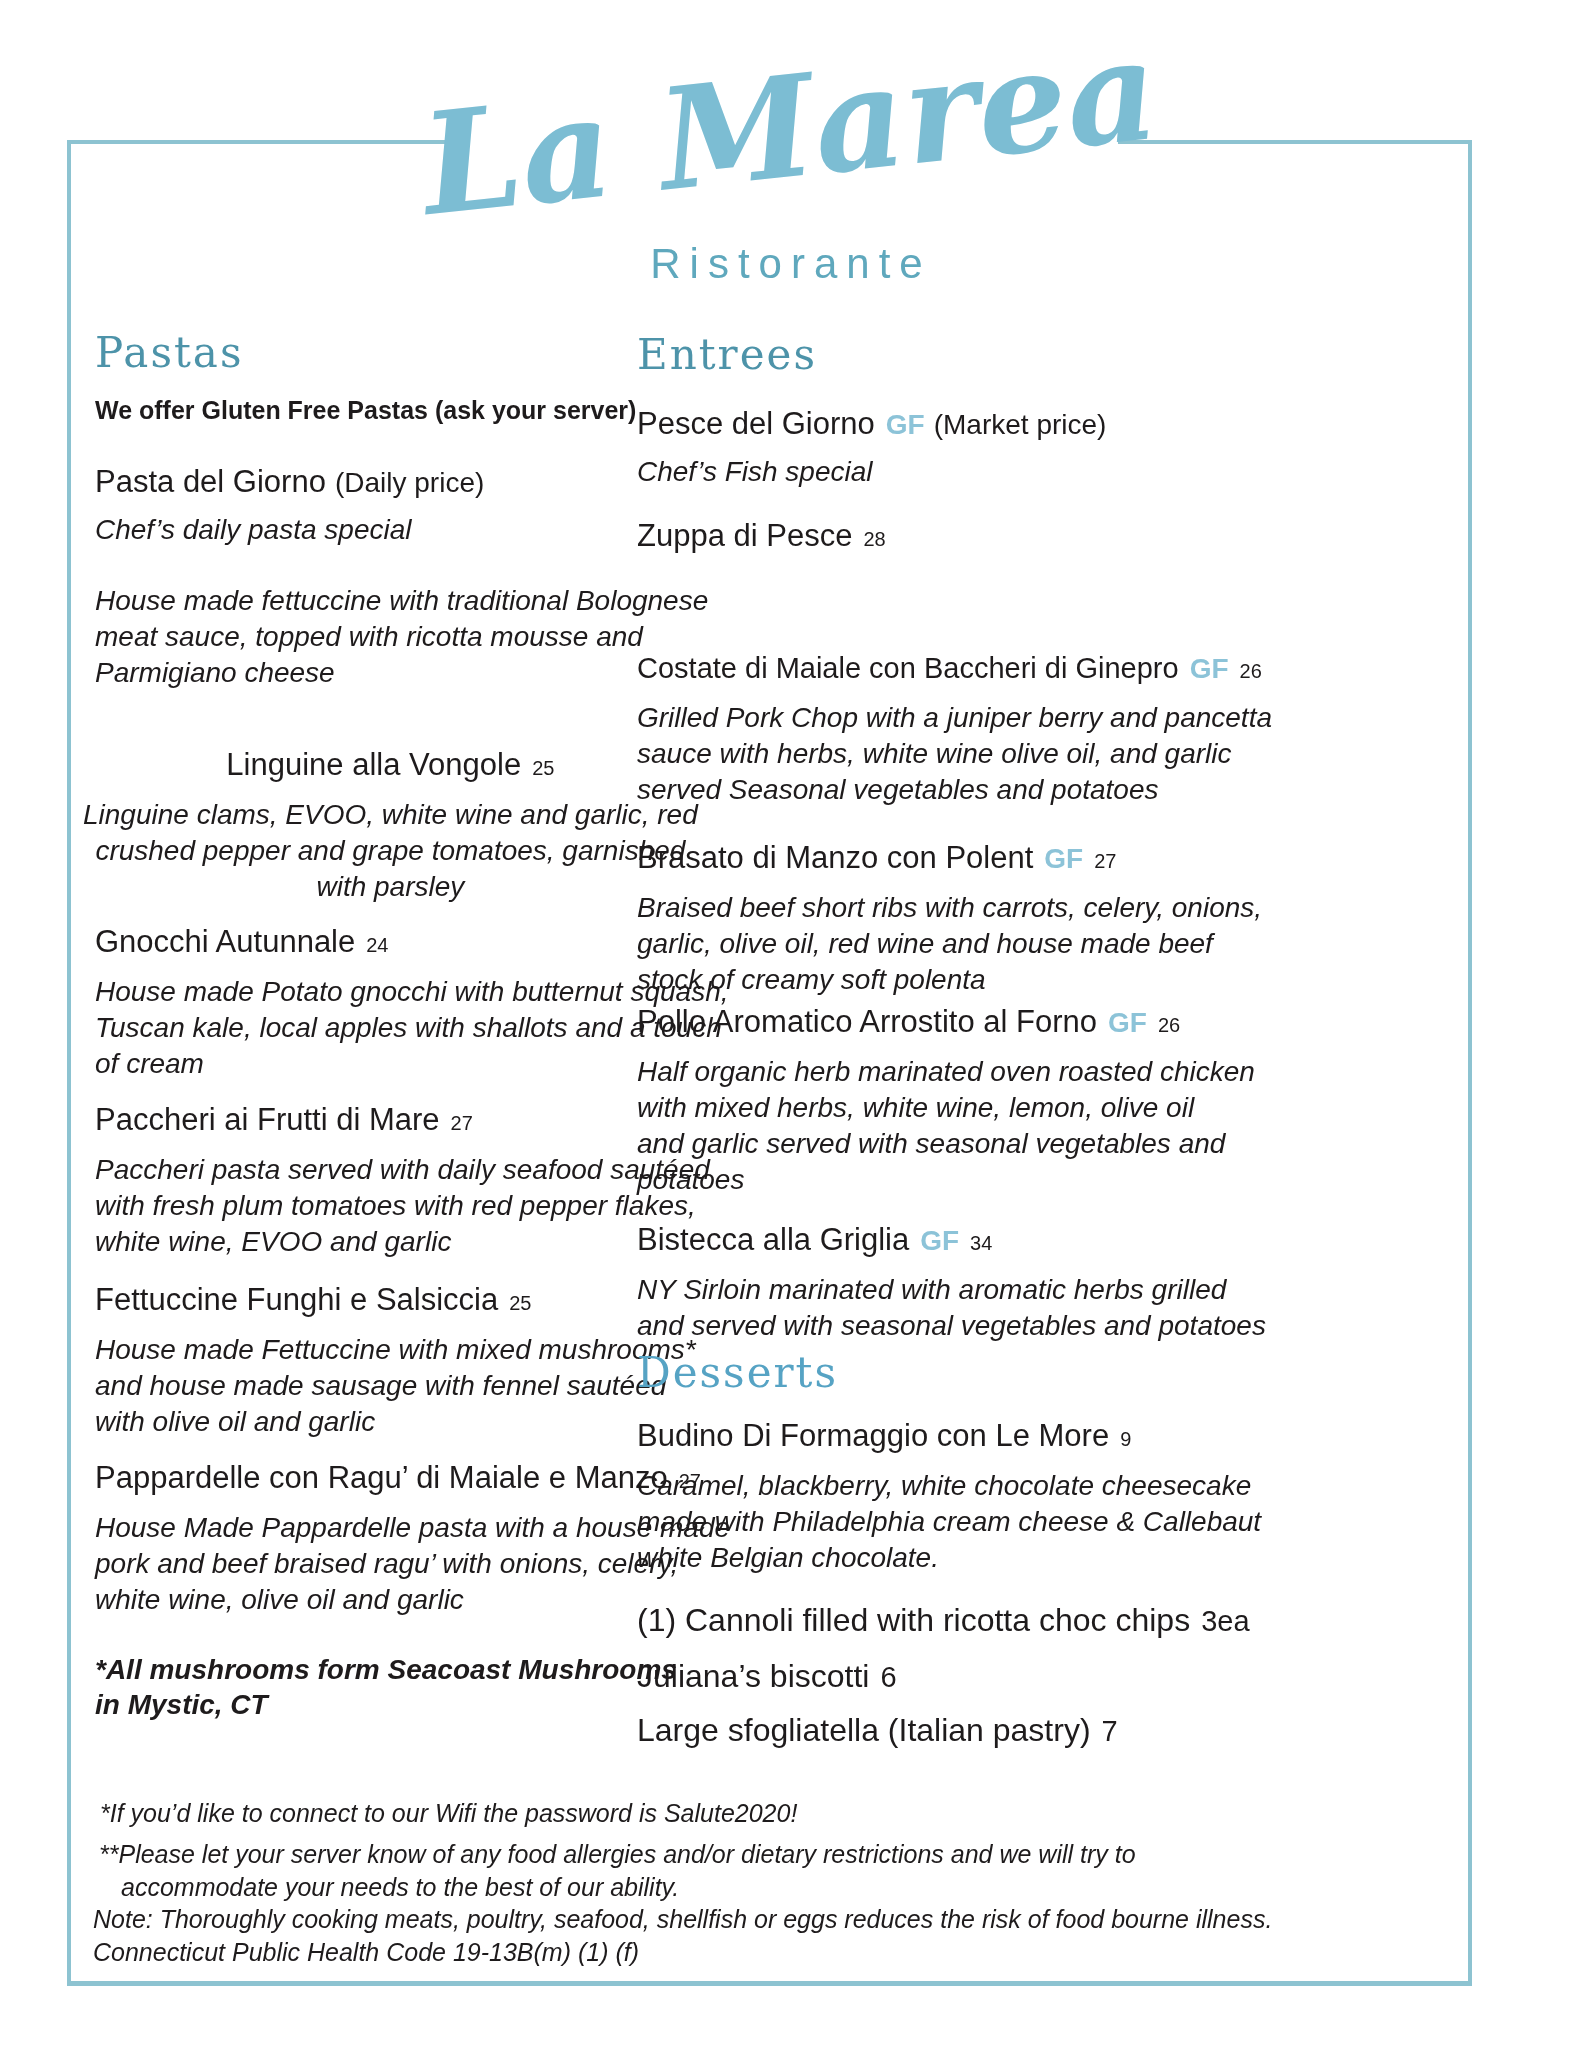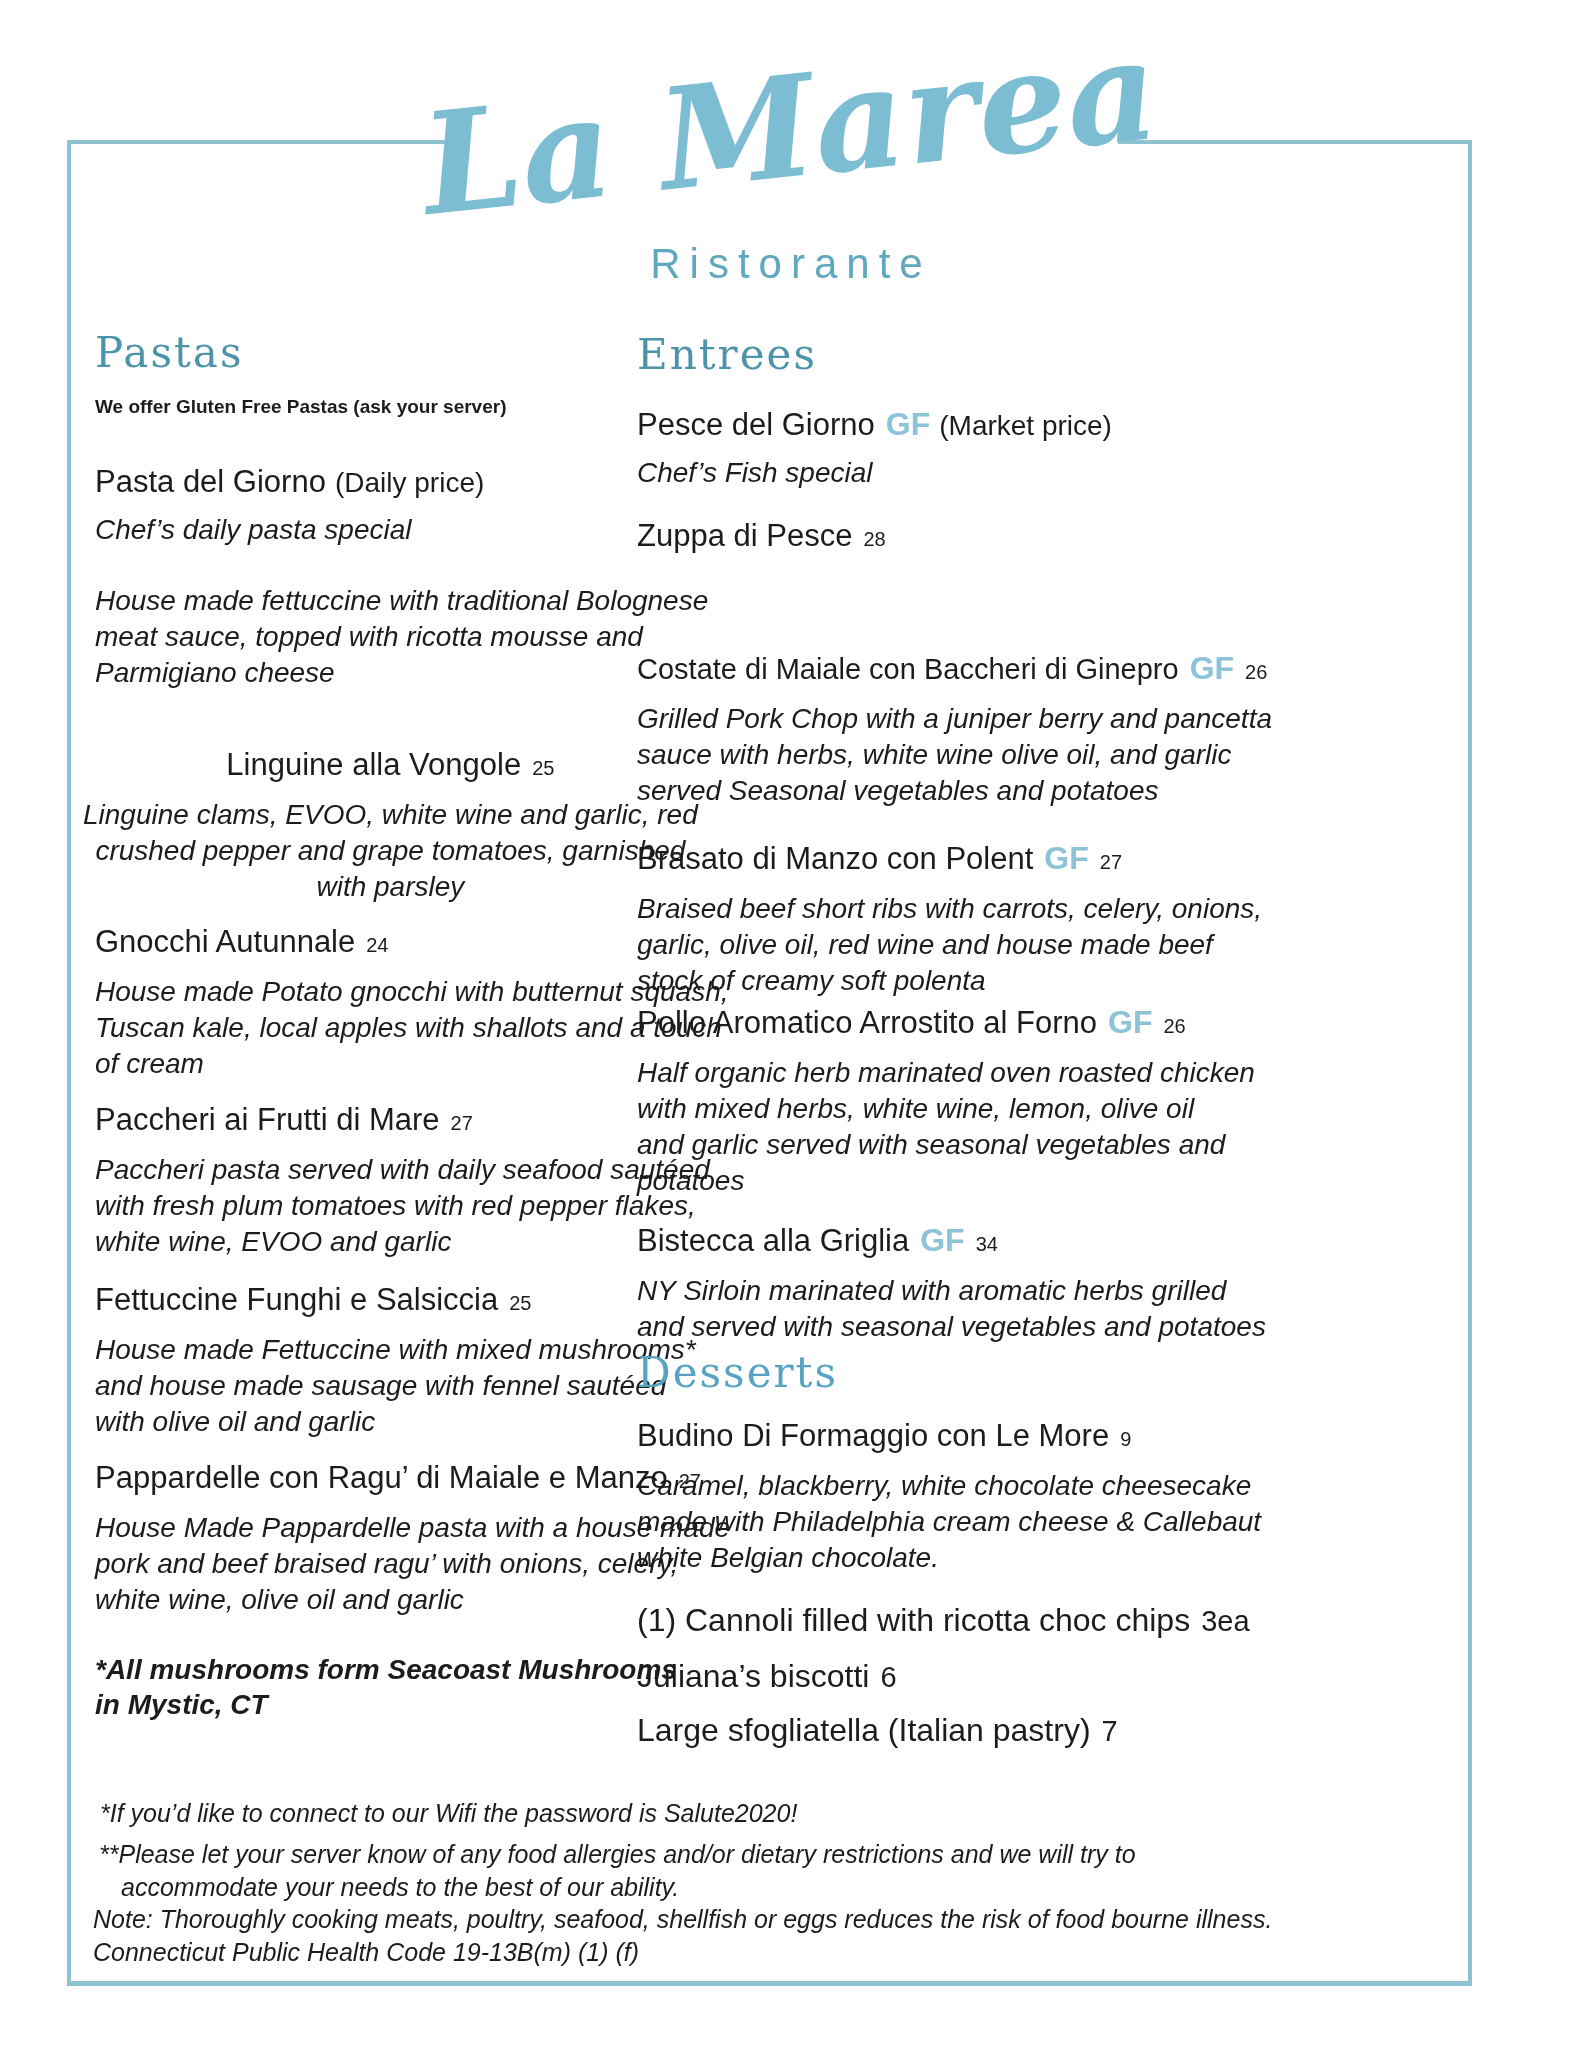--- a/index.html
+++ b/index.html
@@ -15,29 +15,29 @@
     position:absolute;left:421px;top:240px;width:740px;text-align:center;
     font-size:42px;letter-spacing:9px;color:#5fa8bd;
   }
   
   .heading{
     position:absolute;font-family:"DejaVu Serif",serif;font-size:42px;
     letter-spacing:2px;color:#4d93a9;line-height:1.1;
   }
   .heading.desserts{color:#56a3c4;}
   
-  .intro{position:absolute;font-weight:bold;font-size:19px;}
+  .intro{position:absolute;font-weight:bold;font-size:25px;}
   .footnote{
     position:absolute;font-weight:bold;font-style:italic;font-size:28px;
     line-height:35px;white-space:pre-line;
   }
   
   .item{position:absolute;}
   .title{font-size:31px;line-height:40px;white-space:nowrap;}
-  .title .gf{color:#8cc3d8;font-weight:bold;font-size:32px;margin-left:11px;}
+  .title .gf{color:#8cc3d8;font-weight:bold;font-size:28px;margin-left:11px;}
   .title .suffix{font-size:28px;margin-left:9px;}
   .title .price{font-size:20px;margin-left:11px;}
   .desc{
     font-style:italic;font-size:28px;line-height:36px;
     white-space:pre-line;margin-top:9px;
   }
   .line-item .title{font-size:32px;}
   .line-item .price{font-size:29px;}
   
   .footer-line{

